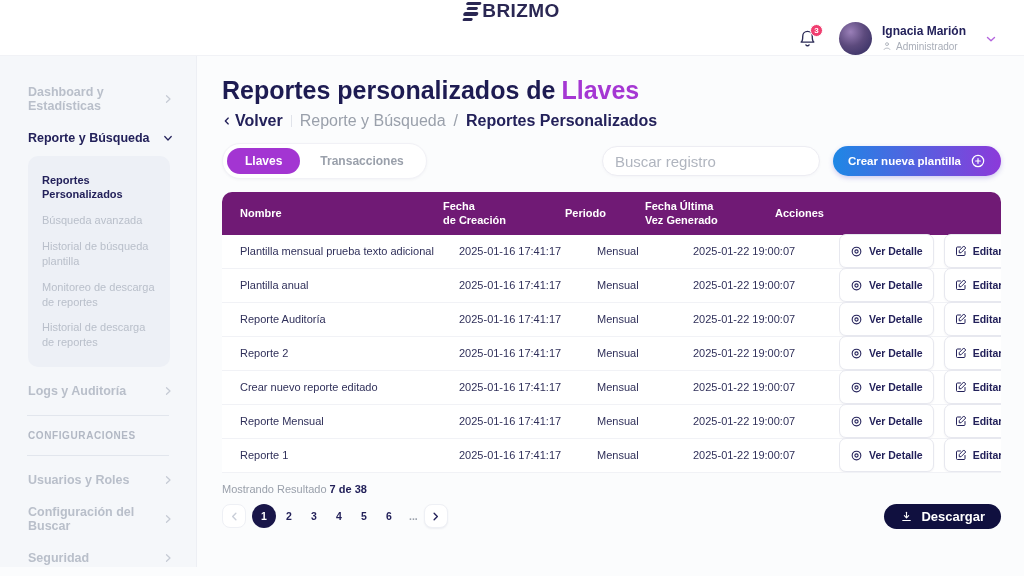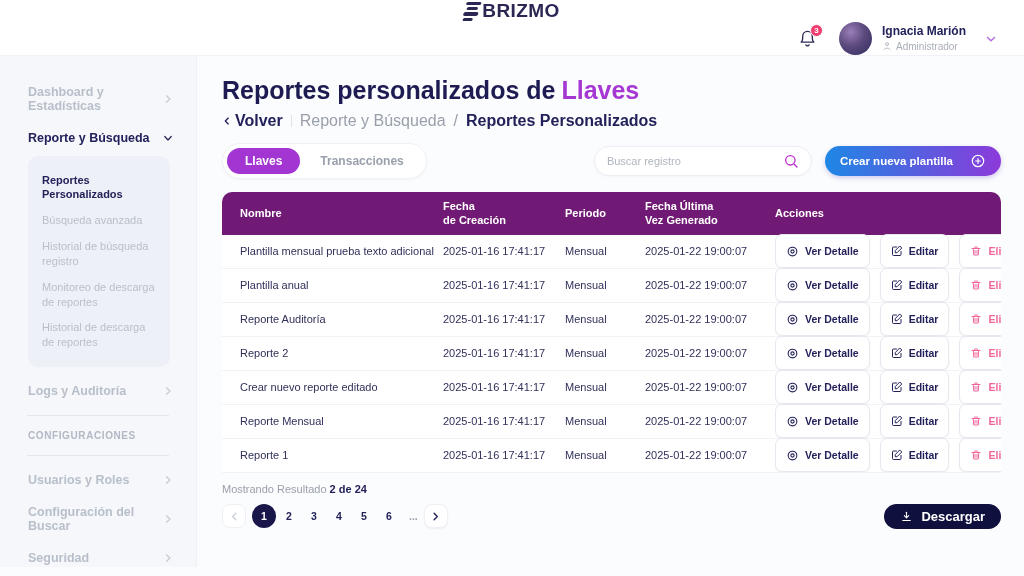--- a/index.html
+++ b/index.html
@@ -56,36 +56,36 @@
 
   .controls { display:flex; align-items:center; margin-top:13px; }
   .tabs { display:flex; gap:2px; background:#fff; border:1px solid #F1F1F6; border-radius:19px;
     padding:4px; box-shadow:0 1px 3px rgba(30,30,80,.04); }
   .tab { padding:6px 18px; border-radius:15px; font-size:12px; font-weight:bold; color:#9AA0AB;
     cursor:pointer; border:none; background:transparent; font-family:inherit; }
   .tab.active { background:#A335D2; color:#fff; }
   .controls .spacer { flex:1; }
   .search { width:218px; height:30px; background:#fff; border:1px solid #EDEDF3; border-radius:15px;
     display:flex; align-items:center; padding:0 12px; margin-right:13px; box-shadow:0 1px 3px rgba(30,30,80,.03); }
-  .search input { border:none; outline:none; flex:1; font-size:11px; color:#555; background:transparent;
+  .search input { border:none; outline:none; flex:1; font-size:15px; color:#555; background:transparent;
     font-family:inherit; }
   .search input::placeholder { color:#B0B5BF; }
   .create-btn { height:30px; padding:0 15px; border:none; border-radius:15px; cursor:pointer;
     background:linear-gradient(90deg,#1E87E5,#8C3ADA); color:#fff; font-weight:bold; font-size:11.5px;
-    display:flex; align-items:center; gap:17px; font-family:inherit; box-shadow:0 2px 5px rgba(80,60,200,.25); }
+    display:flex; align-items:center; gap:9px; font-family:inherit; box-shadow:0 2px 5px rgba(80,60,200,.25); }
 
   
   .table { margin-top:13px; }
   .thead { background:#701a75; border-radius:10px 10px 0 0; color:#fff; min-height:41px;
     display:grid; grid-template-columns:203px 122px 80px 130px 1fr; align-items:center;
     padding:7px 0 7px 18px; font-size:11px; font-weight:bold; }
   .th span { display:block; line-height:1.3; }
   .tr { display:grid; grid-template-columns:203px 122px 80px 130px 1fr; align-items:center;
     height:34px; background:#fff; border-bottom:1px solid #F1F2F6; padding-left:18px;
-    font-size:11px; color:#30305A; }
+    font-size:11px; color:#30305A;gap:16px; }
   .td { padding-right:8px; white-space:nowrap; overflow:hidden; text-overflow:ellipsis; }
   .actions { display:flex; align-items:center; gap:10px; }
   .action-btn { height:22px; display:flex; align-items:center; gap:6px; padding:16px 10px; background:#fff;
     border:1px solid #E7E8EF; border-radius:7px; font-size:10.5px; font-weight:bold; color:#23215A;
     cursor:pointer; font-family:inherit; box-shadow:0 1px 2px rgba(20,20,60,.05); }
   .action-btn.delete { color:#F1679B; }
 
   
   .table-summary { margin-top:10px; font-size:11px; color:#9AA0AB; }
   .table-summary b { color:#23215A; margin-left:3px; }
@@ -161,21 +161,21 @@
         </svg>
     </div>
     <div class="submenu">
         <div class="submenu-item active">
     <span>Reportes Personalizados</span>
   </div>
         <div class="submenu-item">
     <span>Búsqueda avanzada</span>
   </div>
         <div class="submenu-item">
-    <span>Historial de búsqueda registro</span>
+    <span>Historial de búsqueda plantilla</span>
   </div>
         <div class="submenu-item">
     <span>Monitoreo de descarga de reportes</span>
   </div>
         <div class="submenu-item">
     <span>Historial de descarga de reportes</span>
   </div>
       </div>
     <div class="side-item">
       <span>Logs y Auditoría</span>
@@ -498,21 +498,21 @@
                   <line x1="14" y1="11" x2="14" y2="16.5"></line>
                 </svg>
         <span>Eliminar</span>
       </button>
     </div>
   </div>
         </div>
     </div>
 
     <div class="table-summary">
-      <span>Mostrando Resultado</span><b>2 de 24</b>
+      <span>Mostrando Resultado</span><b>7 de 38</b>
     </div>
 
     <div class="footer-row">
       <div class="page-nav prev">
         <svg width="11" height="11" viewBox="0 0 24 24" fill="none" stroke="#C9CED8" stroke-width="3" stroke-linecap="round" stroke-linejoin="round">
             <polyline points="15 5 8 12 15 19"></polyline>
           </svg>
       </div>
       <div class="pages">
           <button class="page active">

